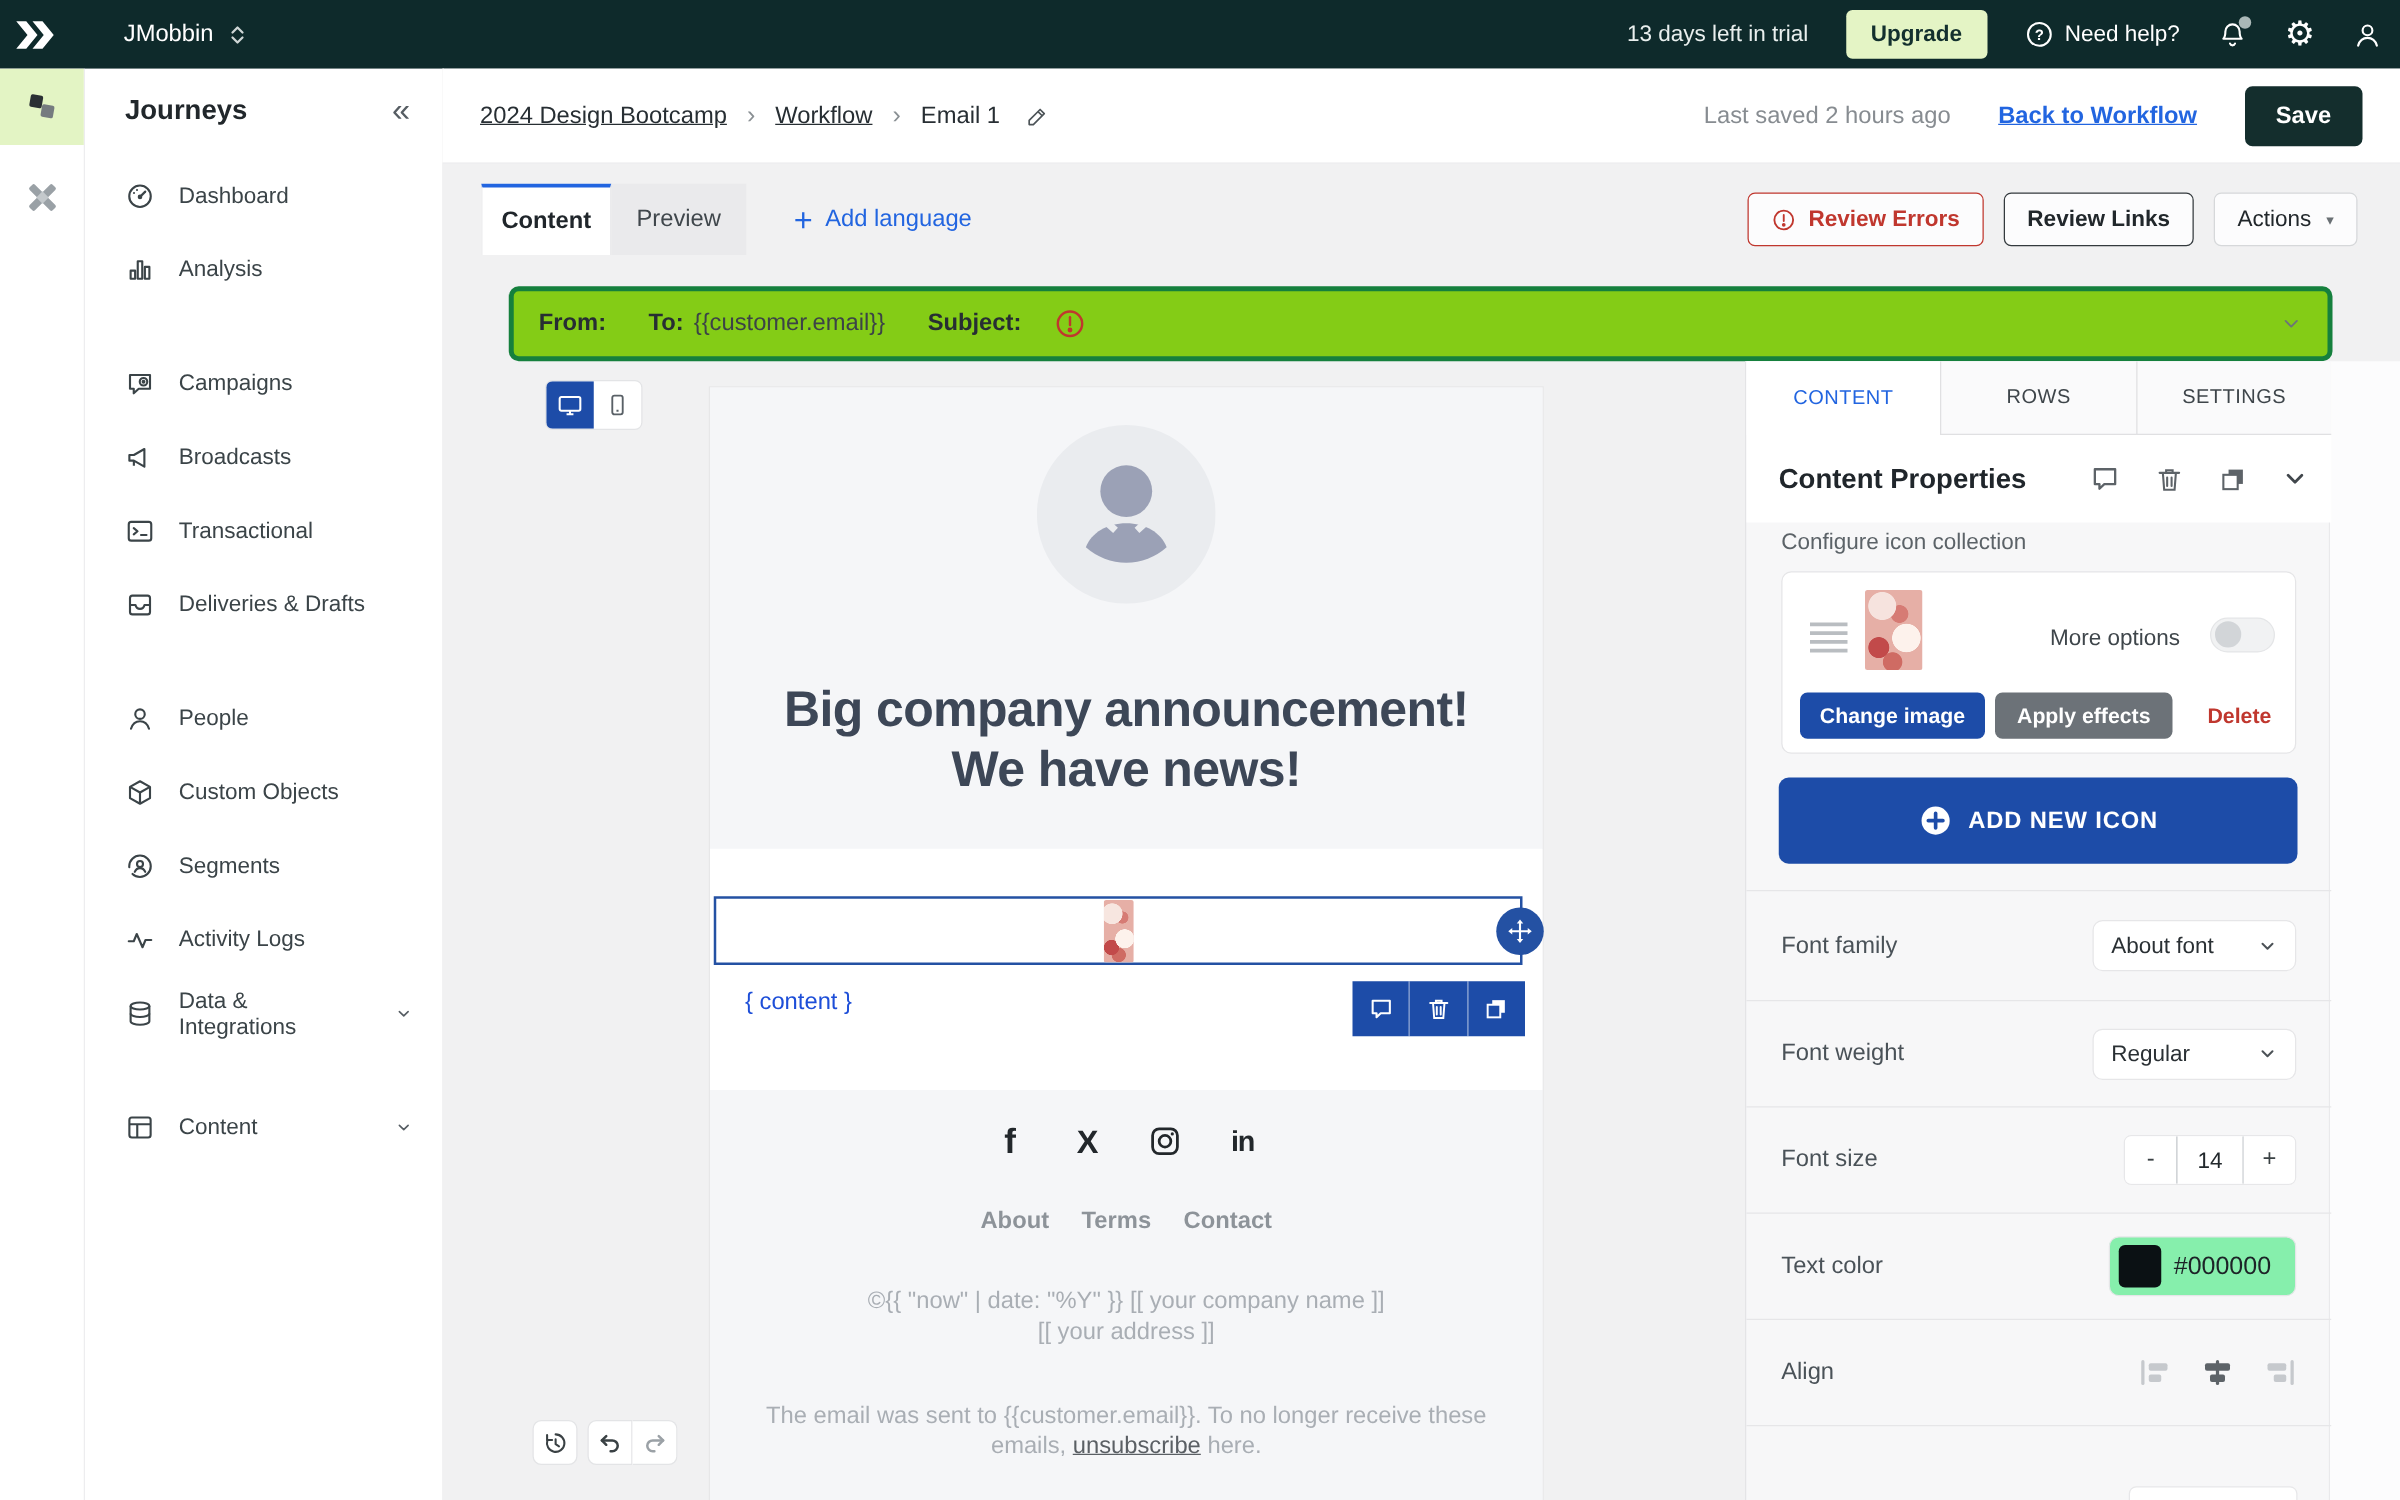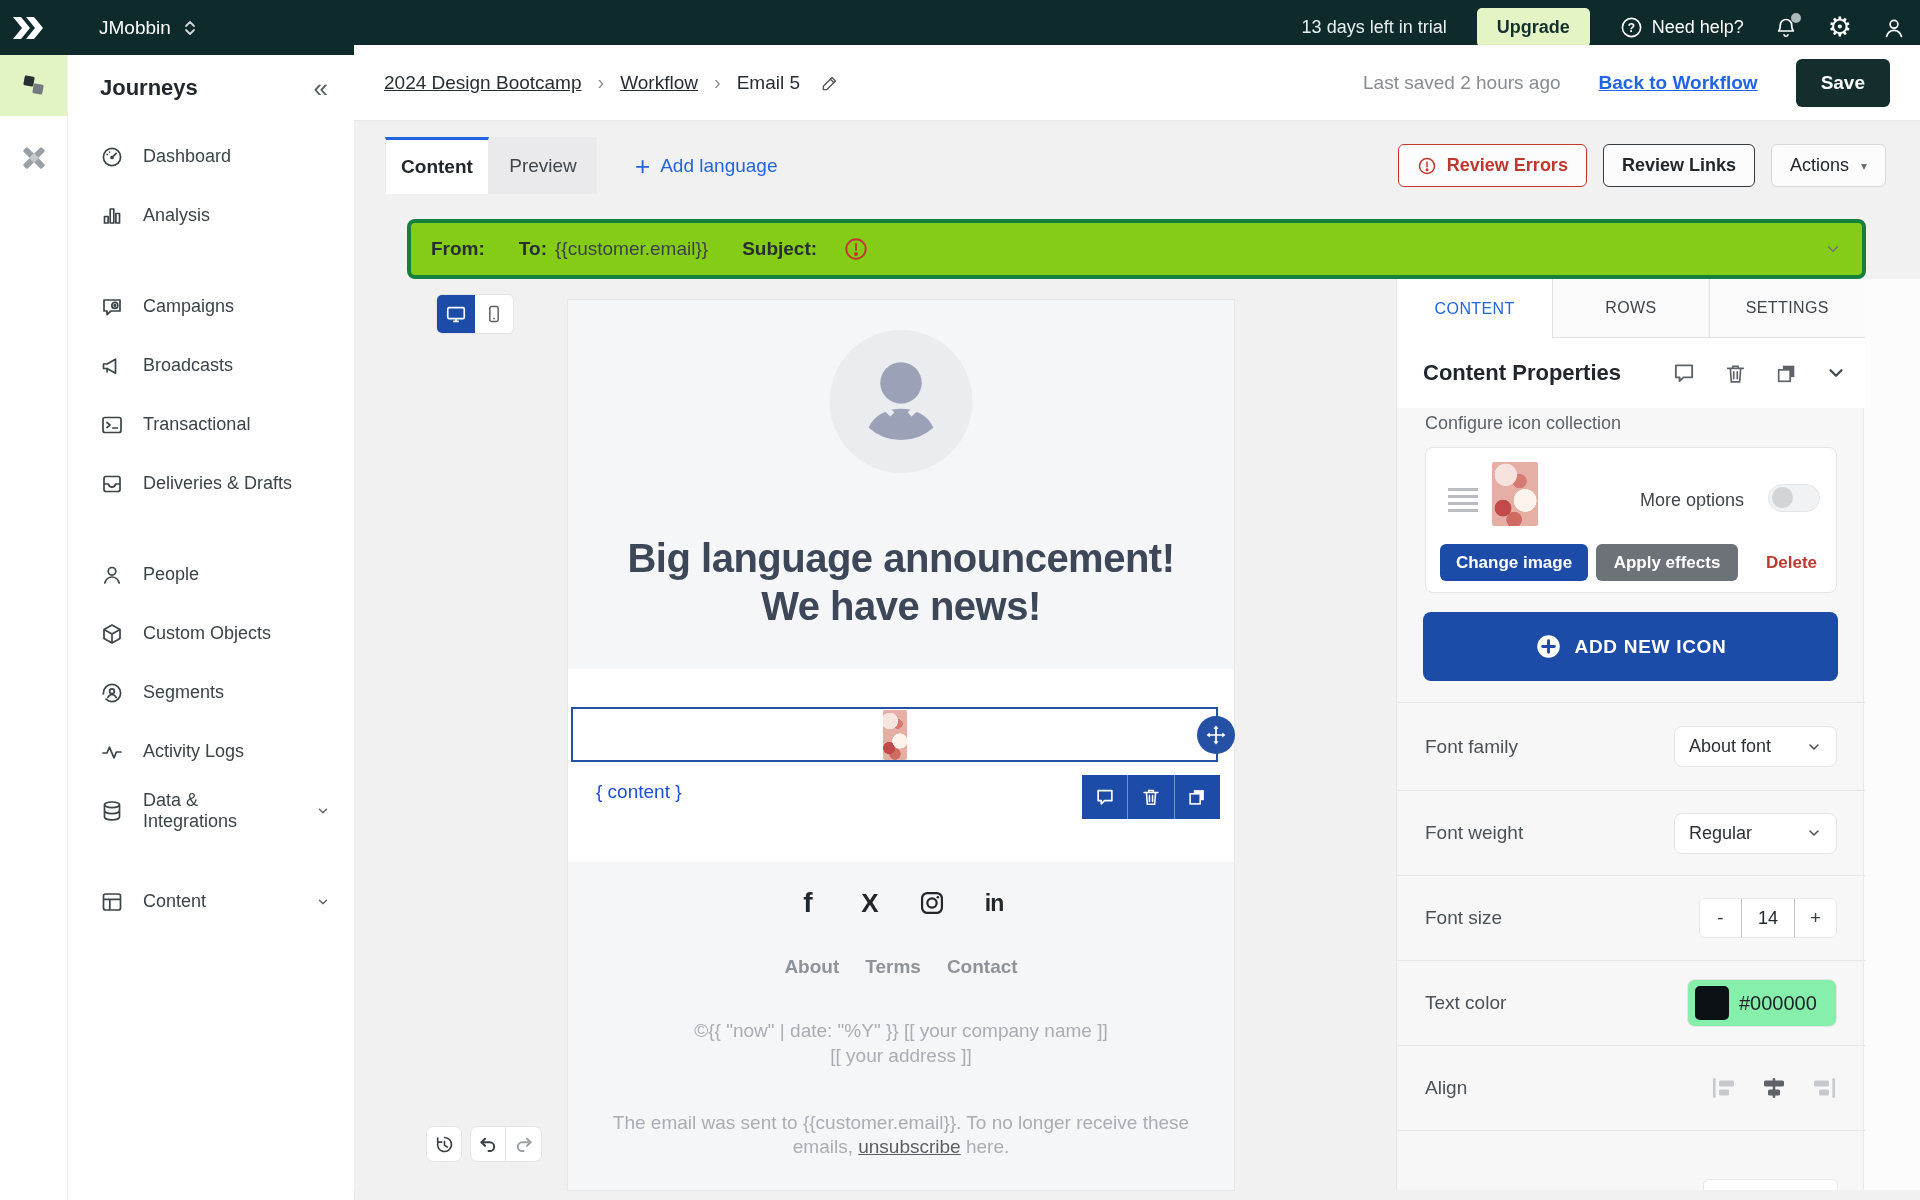--- a/index.html
+++ b/index.html
@@ -37,21 +37,21 @@
   .sb-title{font-size:22px;font-weight:700;color:#21272b;}
   .sb-collapse{margin-left:auto;font-size:26px;color:#565d63;cursor:pointer;line-height:1;}
   .nav{margin-top:26px;}
   .nav-item{height:59px;display:flex;align-items:center;gap:19px;padding-left:32px;
             padding-right:24px;font-size:18px;color:#3b4448;cursor:pointer;}
   .nav-item .chev{margin-left:auto;color:#565d63;}
   .grp{margin-top:32px;}
   .ic{color:#3b4448;}
 
   
-  .main{position:absolute;left:354px;top:45px;width:1566px;height:1145px;background:#f1f1f2;}
+  .main{position:absolute;left:354px;top:55px;width:1566px;height:1145px;background:#f1f1f2;}
 
   .header-row{position:absolute;left:0;top:0;width:1566px;height:76px;background:#fff;
               border-bottom:1px solid #e9e9eb;display:flex;align-items:center;padding:0 30px;
               box-sizing:border-box;}
   .crumb{display:flex;align-items:center;gap:16px;font-size:19px;color:#272e33;}
   .crumb a{color:#272e33;text-decoration:underline;cursor:pointer;}
   .crumb-sep{color:#8a9094;font-size:20px;}
   .crumb-pencil{margin-left:4px;cursor:pointer;}
   .header-right{margin-left:auto;display:flex;align-items:center;gap:38px;}
   .saved-text{color:#878c91;font-size:19px;}
@@ -374,21 +374,21 @@
 </div>
 
 <div class="main">
 
   <div class="header-row">
     <div class="crumb">
       <a>2024 Design Bootcamp</a>
       <span class="crumb-sep">›</span>
       <a>Workflow</a>
       <span class="crumb-sep">›</span>
-      <span>Email 5</span>
+      <span>Email 1</span>
       <span class="crumb-pencil">
         <svg width="20" height="20" viewBox="0 0 24 24" fill="none" stroke="#4c5357" stroke-width="1.6" stroke-linejoin="round">
           <path d="M14.5 5.5l4 4L8 20H4v-4z"></path>
             <path d="M12.5 7.5l4 4"></path>
         </svg>
       </span>
     </div>
     <div class="header-right">
       <span class="saved-text">Last saved 2 hours ago</span>
       <span class="back-link">Back to Workflow</span>
@@ -458,21 +458,21 @@
   <div class="email-doc">
     <div class="sec-top">
       <div class="avatar">
         <svg width="143" height="143" viewBox="0 0 100 100">
           <circle cx="50" cy="50" r="50" fill="#eaecef"></circle>
           <circle cx="50" cy="37" r="14.5" fill="#9ba1b6"></circle>
           <path d="M50 55c-10.5 0-19.5 5.2-22.6 13.4a34 34 0 0 0 45.2 0C69.5 60.2 60.5 55 50 55z" fill="#9ba1b6"></path>
           <path d="M34 50l10 9M66 50l-10 9" stroke="#eaecef" stroke-width="4" fill="none"></path>
         </svg>
       </div>
-      <div class="eh eh1">Big language announcement!</div>
+      <div class="eh eh1">Big company announcement!</div>
       <div class="eh eh2">We have news!</div>
     </div>
     <div class="sec-mid">
       <div class="sel-block">
         <div class="flower"></div>
         <div class="move-handle">
           <svg width="24" height="24" viewBox="0 0 24 24">
             <path d="M12 5v14M5 12h14" stroke="#ffffff" stroke-width="1.7"></path>
             <path d="M12 2.6l2.6 3.2H9.4zM12 21.4l2.6-3.2H9.4zM2.6 12l3.2-2.6v5.2zM21.4 12l-3.2-2.6v5.2z" fill="#ffffff"></path>
           </svg>

